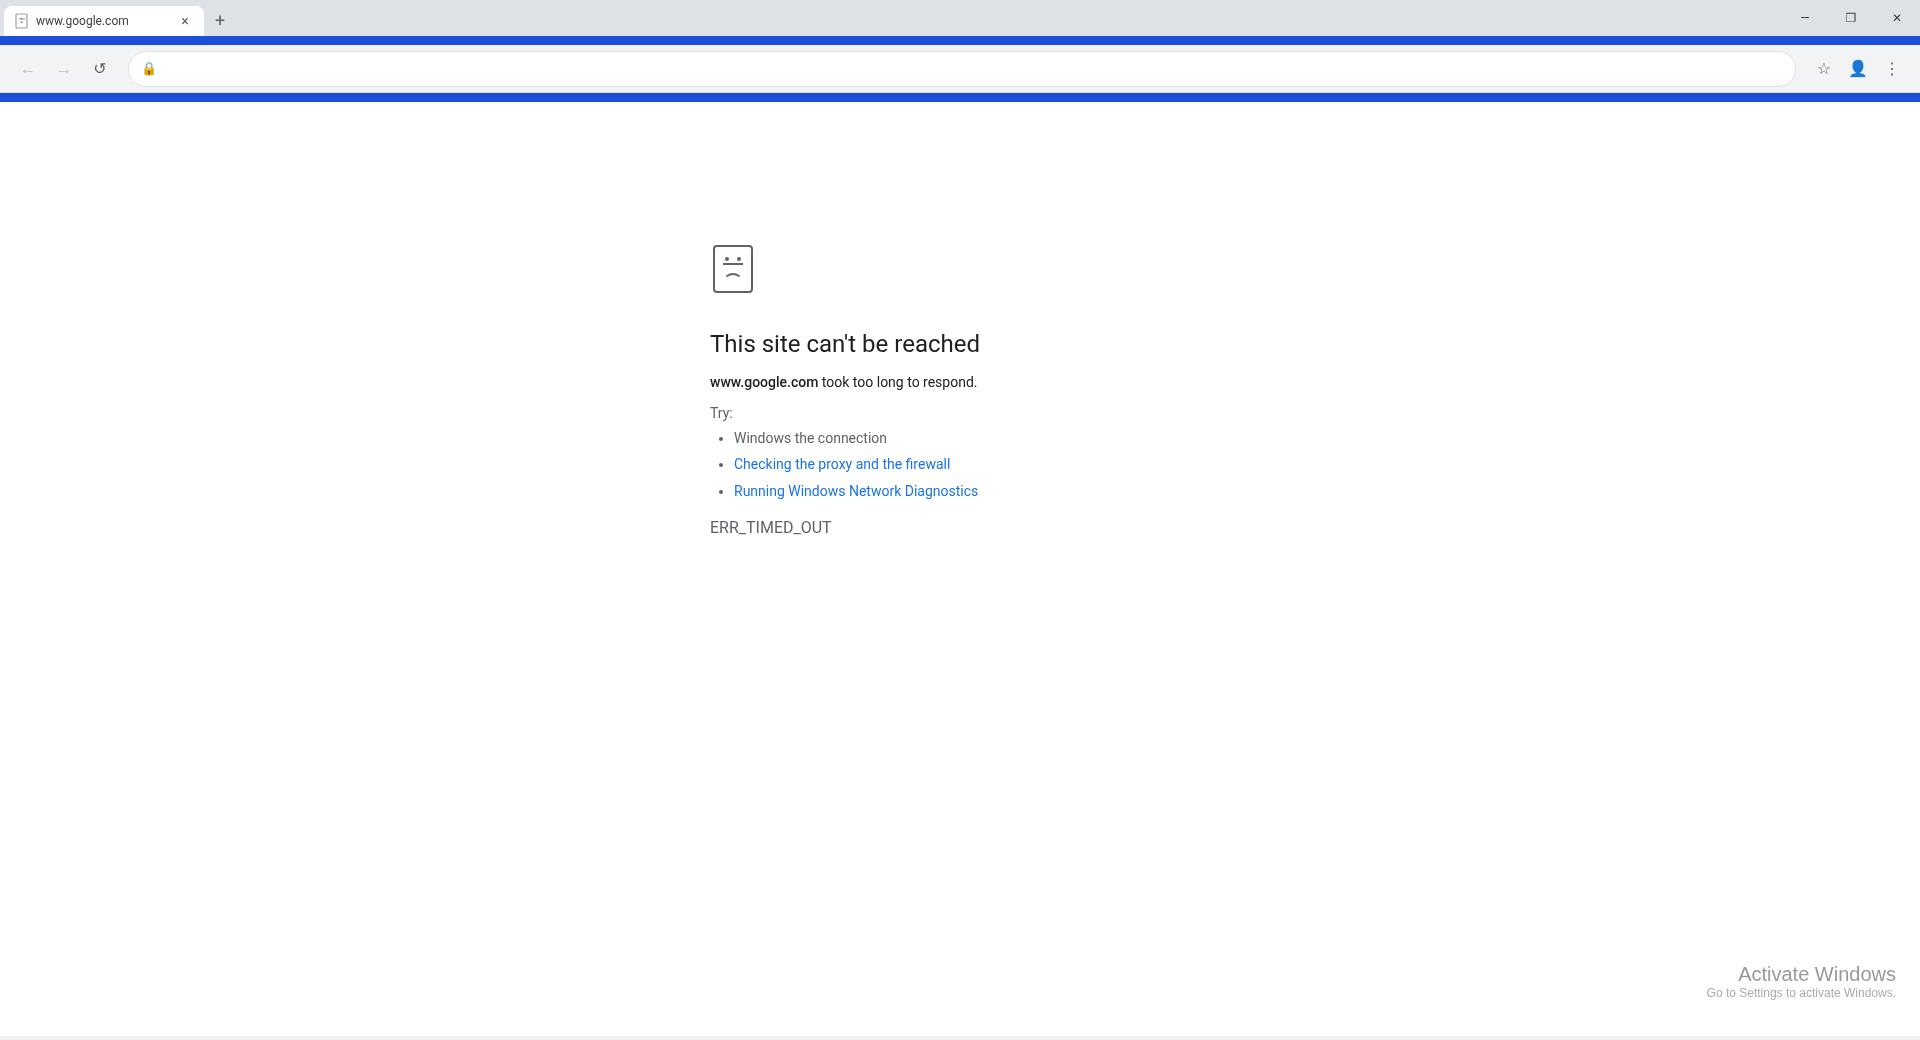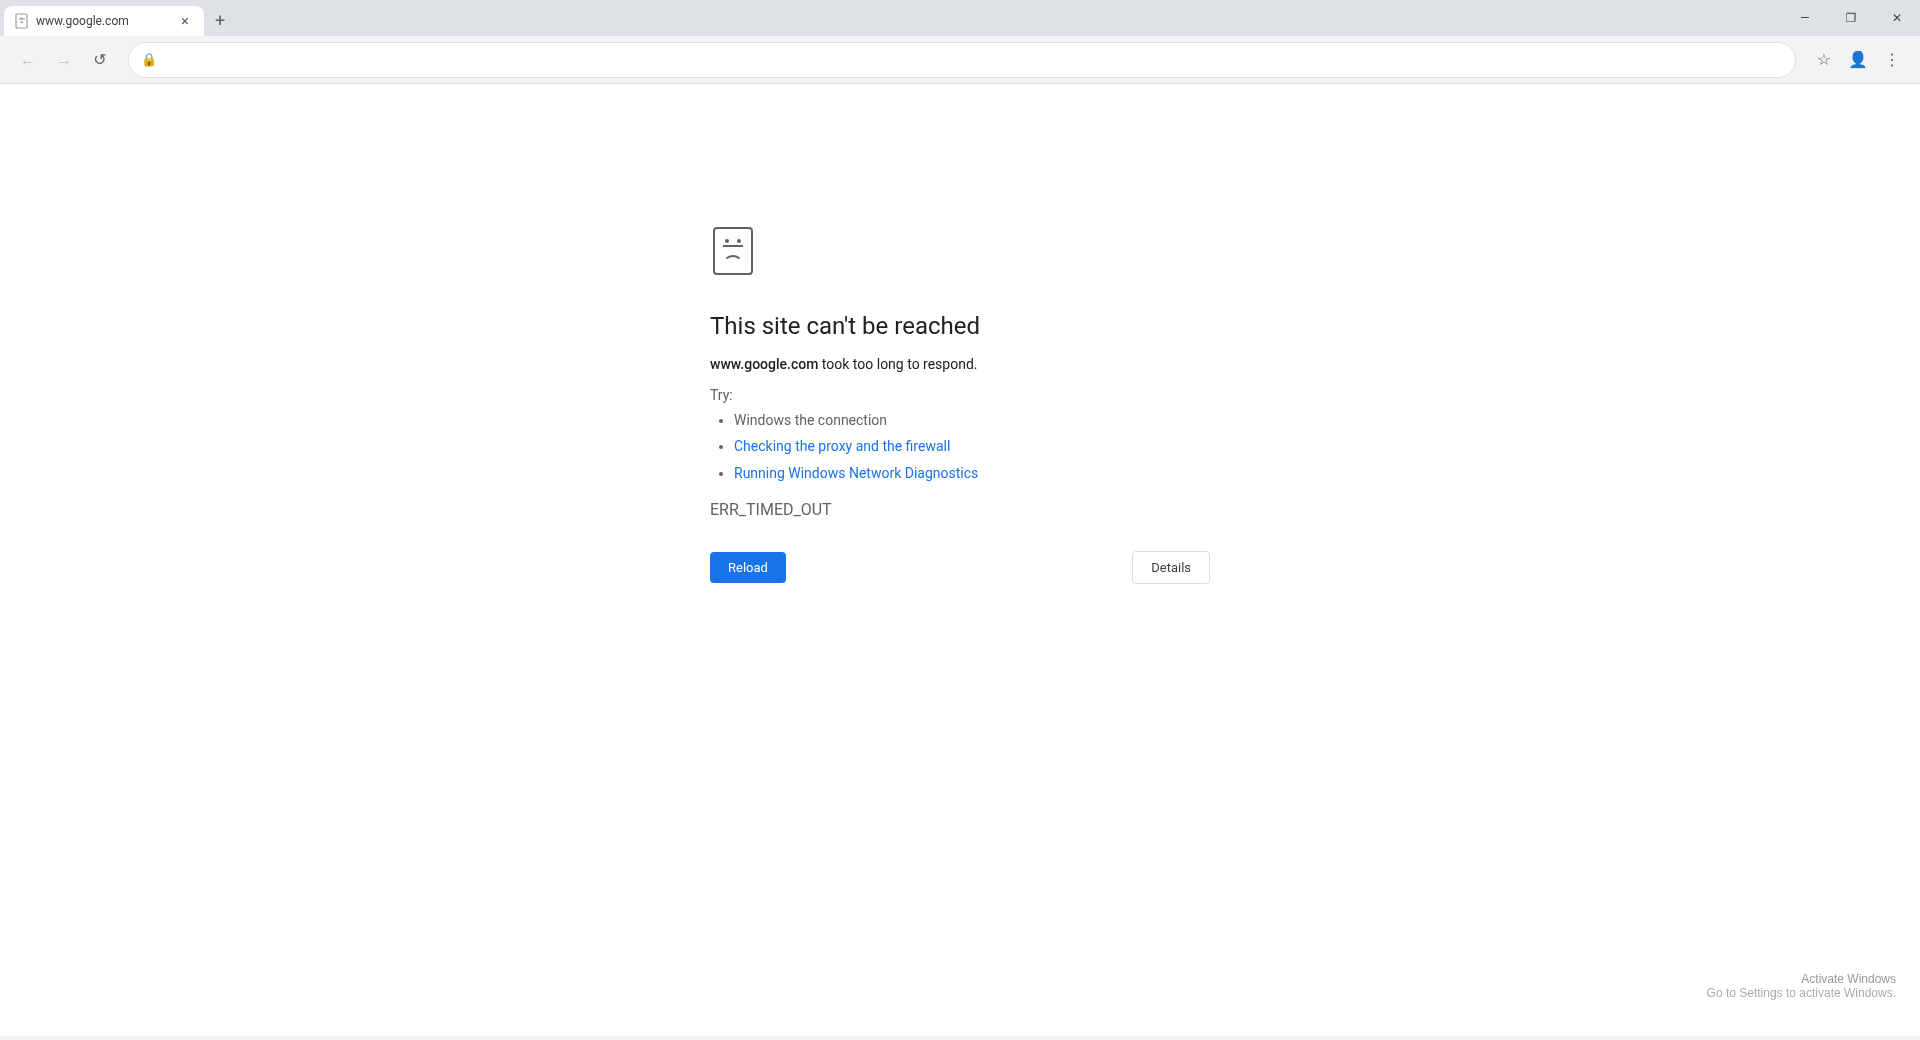--- a/index.html
+++ b/index.html
@@ -10,23 +10,24 @@
       width: 1920px;
       height: 1040px;
       overflow: hidden;
       position: relative;
     }
 
     
     .browser-window {
       width: 1920px;
       height: 1036px;
-      background: #0369a1;
+      background: #1d4ed8;
       display: flex;
       flex-direction: column;
+      gap: 9px;
     }
 
     
     .title-bar {
       background: #dee1e6;
       height: 36px;
       display: flex;
       align-items: flex-end;
       padding: 0 0 0 0;
       position: relative;
@@ -288,21 +289,21 @@
 
     
     .activate-windows {
       position: absolute;
       bottom: 36px;
       right: 24px;
       text-align: right;
     }
 
     .activate-windows .aw-title {
-      font-size: 12px;
+      font-size: 20px;
       color: #999;
       font-family: 'Segoe UI', sans-serif;
     }
 
     .activate-windows .aw-subtitle {
       font-size: 12px;
       color: #aaa;
       font-family: 'Segoe UI', sans-serif;
     }
   </style>
@@ -379,24 +380,20 @@
         <li>
           <a href="#">Checking the proxy and the firewall</a>
         </li>
         <li>
           <a href="#">Running Windows Network Diagnostics</a>
         </li>
       </ul>
 
       <p class="error-code">ERR_TIMED_OUT</p>
 
-      <div class="error-buttons">
-        <button class="btn-reload">Reload</button>
-        <button class="btn-details">Details</button>
-      </div>
 
     </div>
 
     <div class="activate-windows">
       <div class="aw-title">Activate Windows</div>
       <div class="aw-subtitle">Go to Settings to activate Windows.</div>
     </div>
 
   </div>
 </div>

